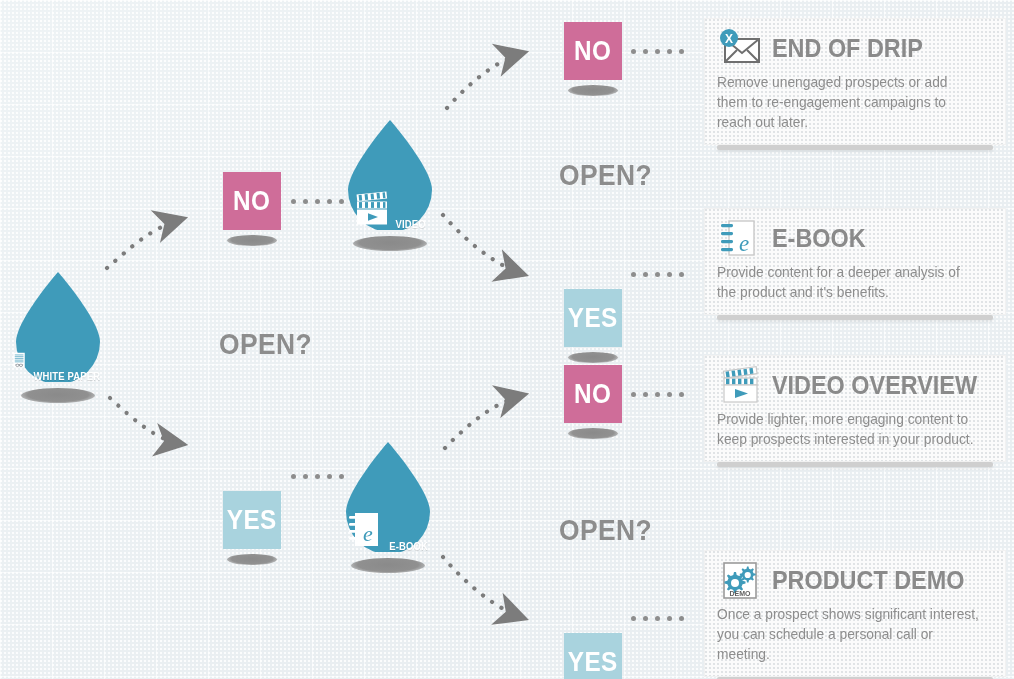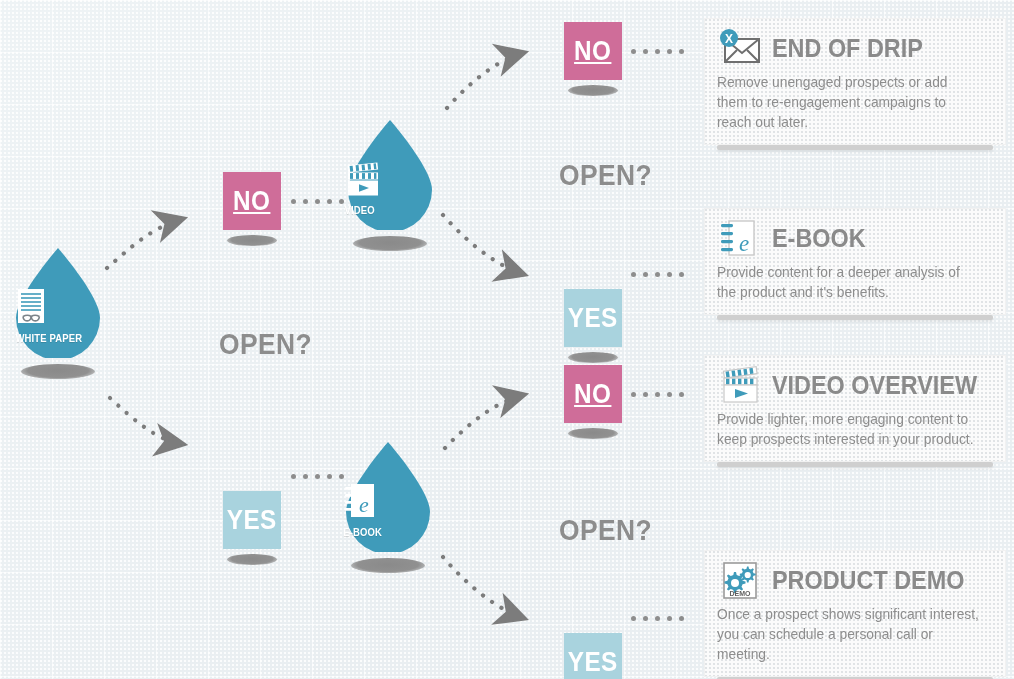--- a/index.html
+++ b/index.html
@@ -50,22 +50,22 @@
     left: 0; top: 0;
     width: 96px; height: 112px;
   }
   .droplet-inner {
     position: absolute;
     left: 0;
     top: 26px;
     width: 96px;
     height: 86px;
     display: flex;
-    flex-direction: column;
-    align-items: flex-start;
+    flex-direction: row;
+    align-items: flex-end;
     justify-content: center;
   }
   .droplet-icon {
     width: 42px;
     height: 42px;
     display: block;
   }
   .droplet-label {
     margin-top: 3px;
     color: #ffffff;
@@ -96,21 +96,21 @@
     display: flex;
     align-items: center;
     justify-content: center;
     color: #ffffff;
     font-size: 27px;
     font-weight: bold;
     letter-spacing: 0.5px;
     transform-origin: center;
   }
   .chip span { display: block; transform: scaleX(0.9); }
-  .chip.no  { background: #cf6d99; text-decoration: underline; }
+  .chip.no  { background: #cf6d99; }
   .chip.yes { background: #a9d3de; margin-top: 44px; }
   .chip-shadow {
     width: 50px;
     height: 11px;
     margin: 5px auto 0;
     border-radius: 50%;
     background: radial-gradient(ellipse at 50% 45%, #8a8a8a 0%, #919191 58%, rgba(150,150,150,0.22) 88%, rgba(150,150,150,0) 100%);
   }
 
   
@@ -205,21 +205,21 @@
       <path d="M447,108 C470,82 497,60 523,53" marker-end="url(#ah)"></path>
 
       <path d="M443,215 C467,242 495,265 523,274" marker-end="url(#ah)"></path>
 
       <path d="M445,448 C468,424 495,402 523,395" marker-end="url(#ah)"></path>
 
       <path d="M443,557 C467,585 495,608 523,618" marker-end="url(#ah)"></path>
     </g>
   </svg>
 
-  <div class="droplet-node" style="left:6px; top:246px;">
+  <div class="droplet-node" style="left:6px; top:270px;">
     <div class="droplet">
       <svg class="droplet-shape" viewBox="0 0 96 112">
         <path d="M48 2 C48 2 90 50 90 72 A42 42 0 0 1 6 72 C6 50 48 2 48 2 Z" fill="#3f9bba"></path>
       </svg>
       <div class="droplet-inner">
         <svg class="droplet-icon" viewBox="0 0 42 42">
           <rect x="8" y="2" width="26" height="34" fill="#ffffff"></rect>
           <g stroke="#3f9bba" stroke-width="1.6">
             <line x1="11" y1="7" x2="31" y2="7"></line>
             <line x1="11" y1="11" x2="31" y2="11"></line>

